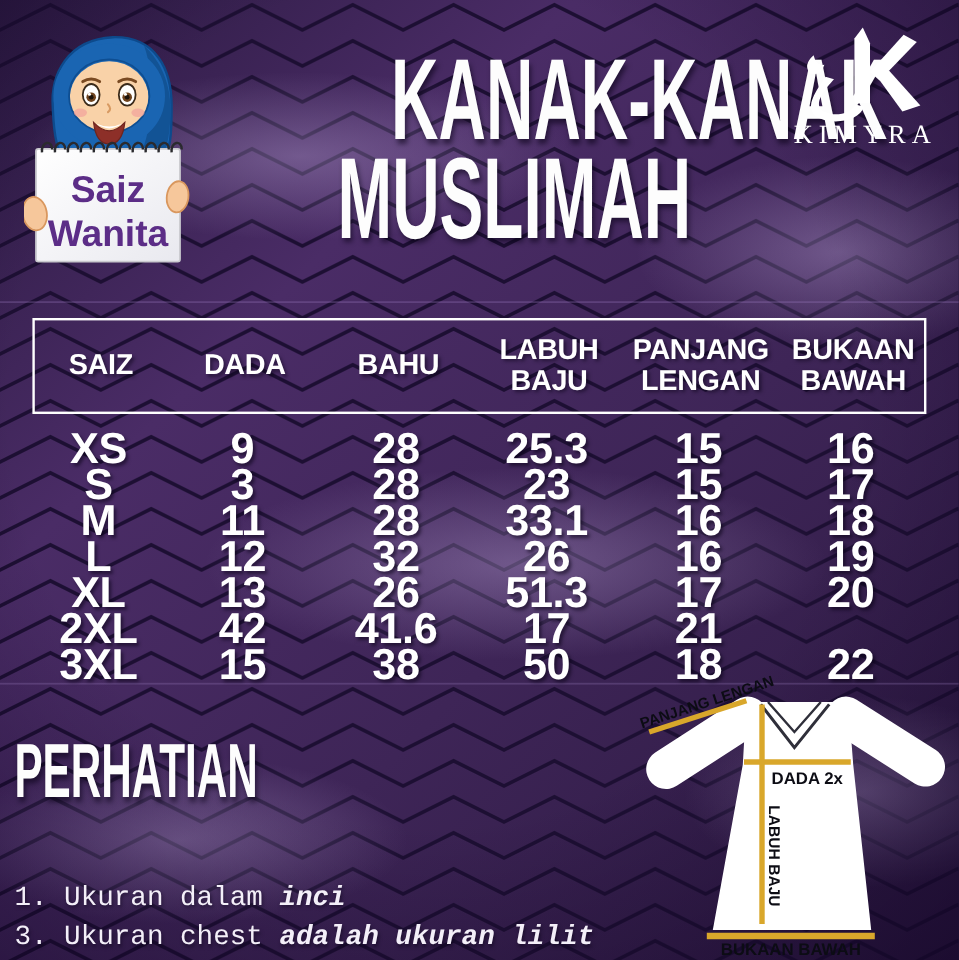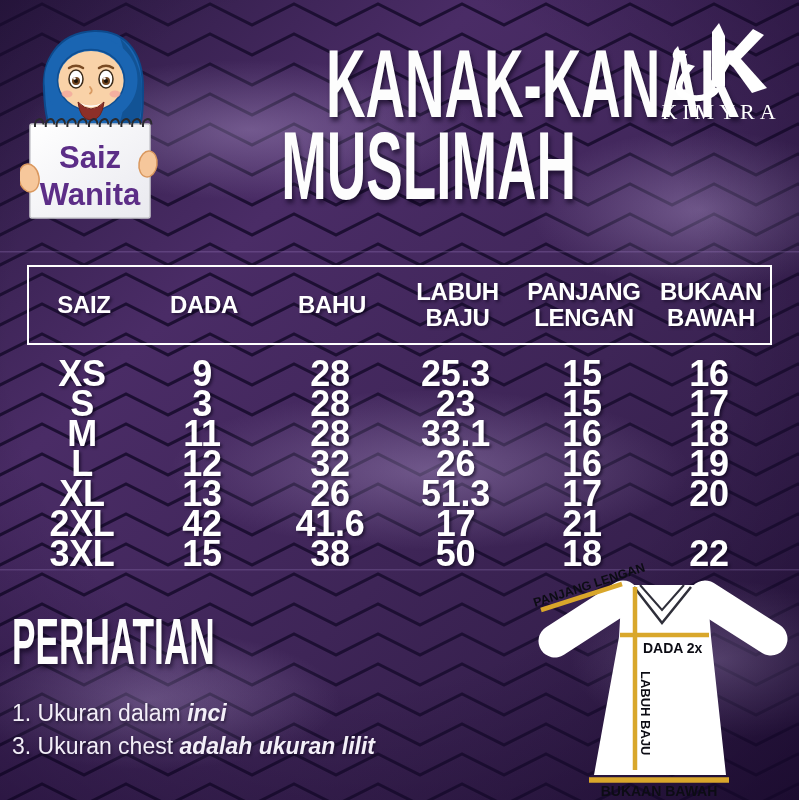--- a/index.html
+++ b/index.html
@@ -46,21 +46,21 @@
     text-shadow:2px 2px 3px rgba(8,2,20,.55);
   }
 
   
   .notice-heading{
     position:absolute;left:12px;top:610px;
     font-weight:700;font-size:64px;line-height:64px;white-space:nowrap;
     transform:scaleX(.55);transform-origin:left center;
     color:#fdfdfd;text-shadow:3px 4px 6px rgba(8,2,20,.55);
   }
-  .notice-list{position:absolute;left:12px;top:697px;width:560px;}
+  .notice-list{position:absolute;left:12px;top:732px;width:560px;font-family:Liberation Mono, monospace;}
   .notice-item{
     font-size:23px;line-height:33px;color:#f3eff8;
     text-shadow:1px 2px 3px rgba(8,2,20,.5);white-space:nowrap;
   }
   .notice-item .em{font-weight:700;font-style:italic;}
 
   
   .diagram{left:523px;top:563px;width:272px;height:237px;}
 </style>
 </head>

